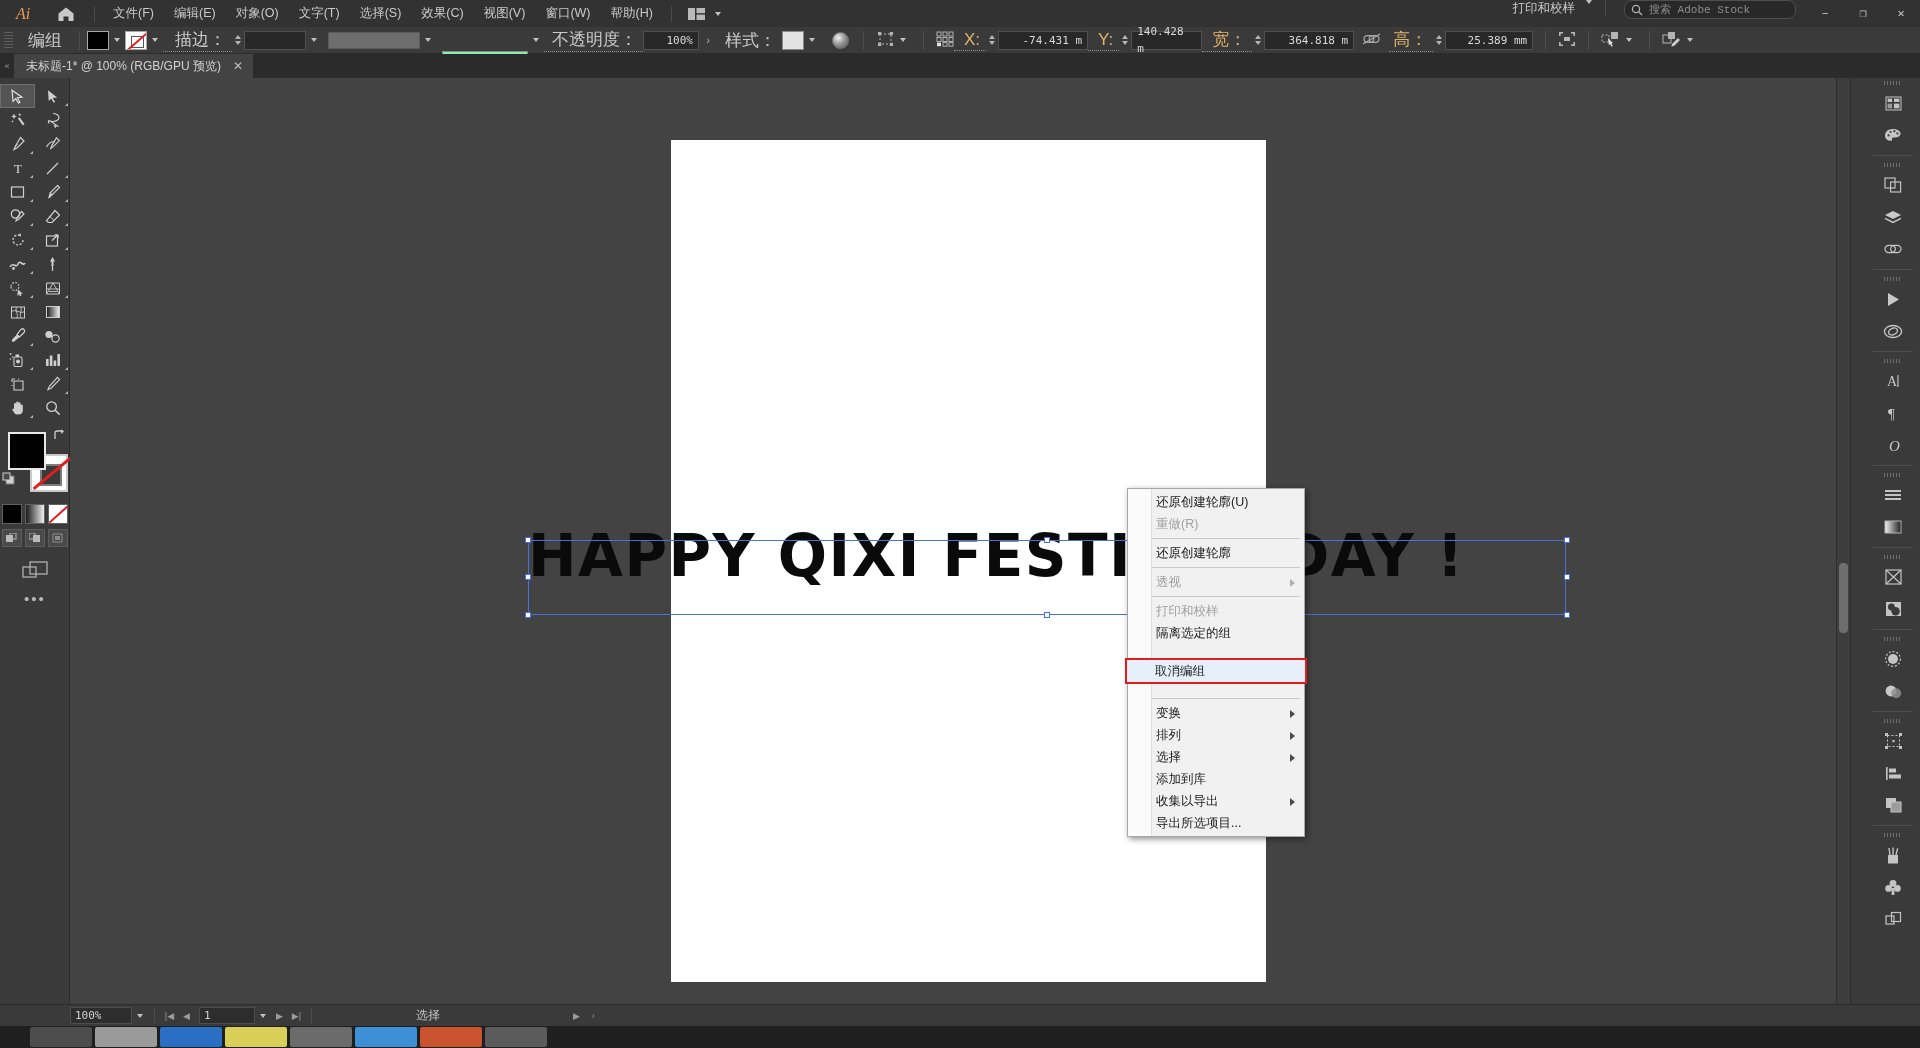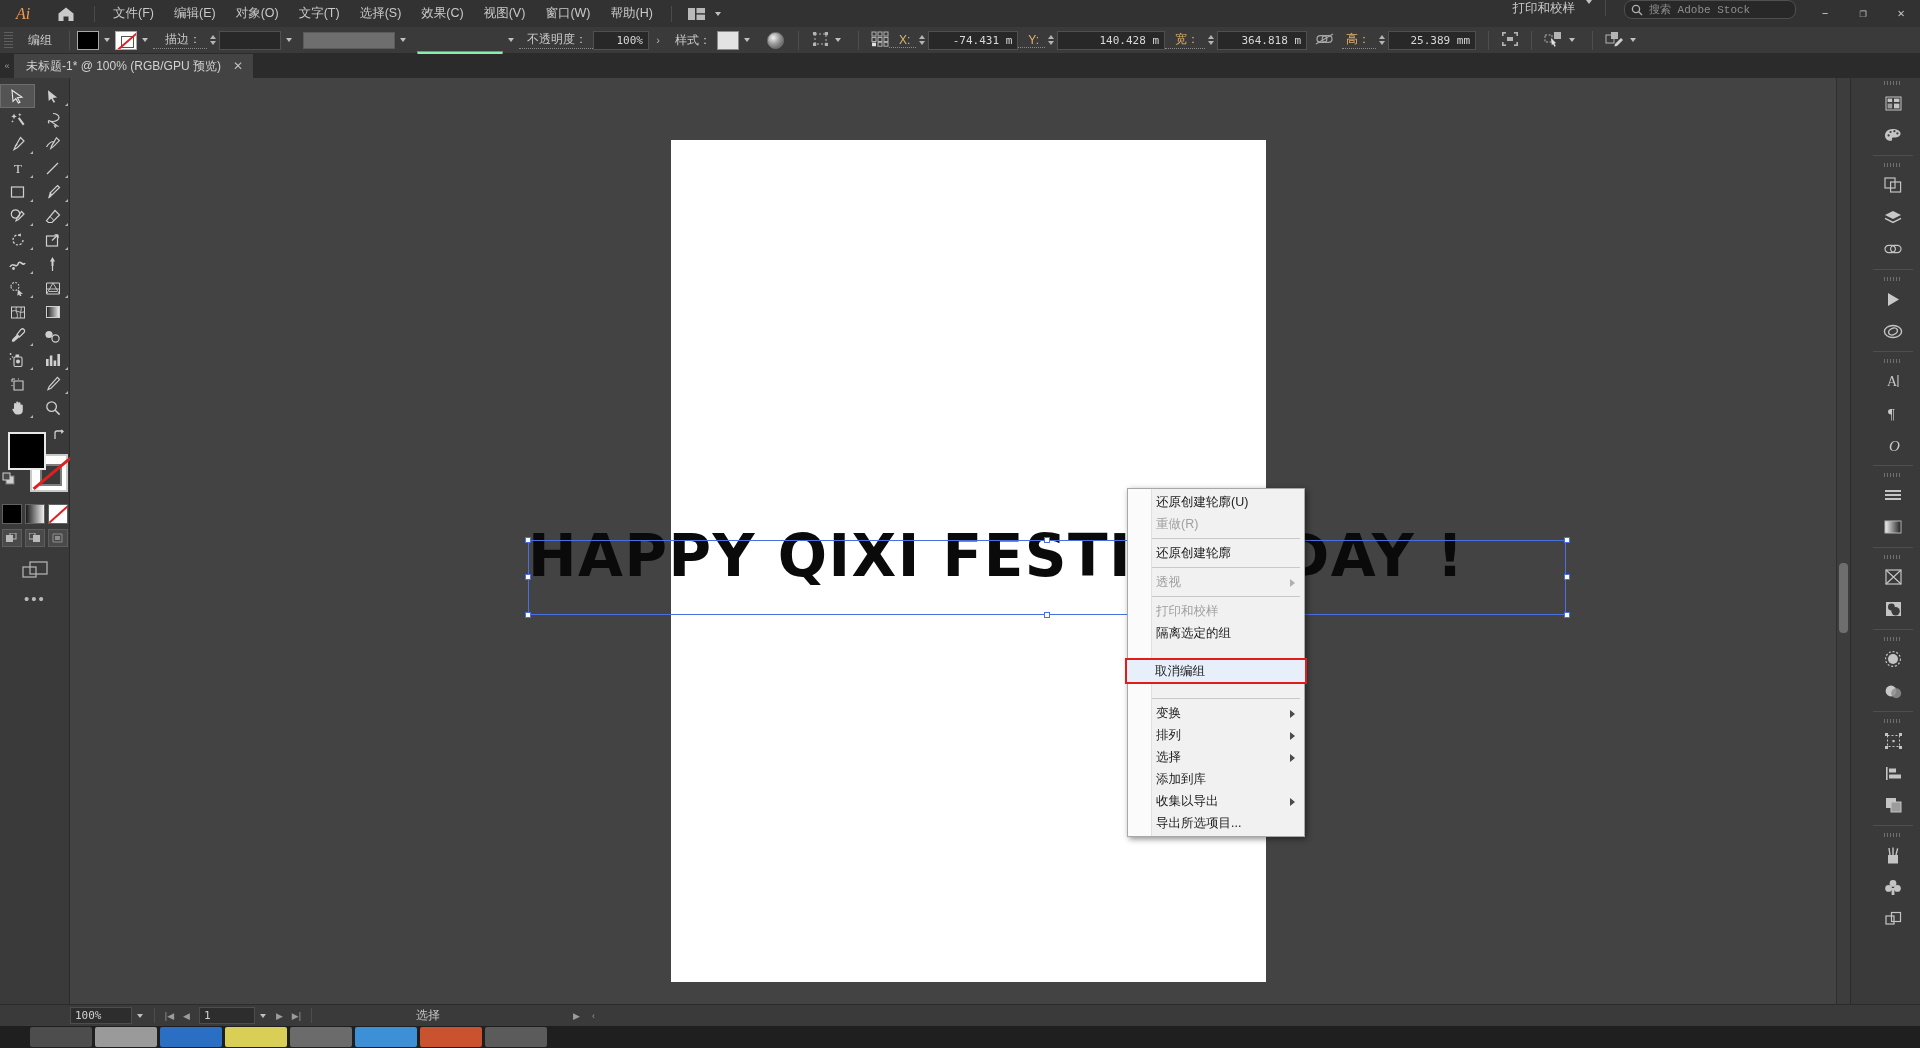--- a/index.html
+++ b/index.html
@@ -40,21 +40,21 @@
   .wbtn { width:38px; height:27px; display:flex; align-items:center; justify-content:center; color:#c9c9c9; font-size:12px; }
 
   
   .controlbar {
     position:absolute; left:0; top:27px; width:1920px; height:27px;
     background:#3a3a3a; border-bottom:1px solid #2b2b2b;
     display:flex; align-items:center; font-size:11.5px; color:#c0c0c0;
   }
   .grip { width:9px; height:17px; margin:0 5px 0 4px;
     background:repeating-linear-gradient(to bottom,#6a6a6a 0 1px,transparent 1px 3px); opacity:.75; }
-  .cb-label { font-size:12px; color:#c9c9c9; padding:0 10px; white-space:nowrap; }
+  .cb-label { font-size:17px; color:#c9c9c9; padding:0 10px; white-space:nowrap; }
   .cb-sep { width:1px; height:19px; background:#4e4e4e; margin:0 7px; }
   .swatch-box { width:22px; height:19px; border:1px solid #a8a8a8; background:#000; }
   .swatch-none {
     width:22px; height:19px; border:1px solid #a8a8a8; background:#fff; position:relative; overflow:hidden;
   }
   .swatch-none::after {
     content:""; position:absolute; left:-3px; top:8px; width:30px; height:2px;
     background:#e02020; transform:rotate(-41deg);
   }
   .swatch-none::before {
@@ -321,21 +321,21 @@
       </div>
     <div class="field num" style="width:90px">
       <span>-74.431 m</span>
     </div>
 
     <span class="cb-label dotted-lab" style="padding:0 6px 0 10px;color:#e0b46a">Y:</span>
     <div class="stepper">
         <i class="u"></i>
         <i class="d"></i>
       </div>
-    <div class="field num" style="width:108px">
+    <div class="field num" style="width:71px">
       <span>140.428 m</span>
     </div>
 
     <span class="cb-label dotted-lab" style="padding:0 6px 0 10px;color:#e0b46a">宽：</span>
     <div class="stepper">
         <i class="u"></i>
         <i class="d"></i>
       </div>
     <div class="field num" style="width:90px">
       <span>364.818 m</span>

